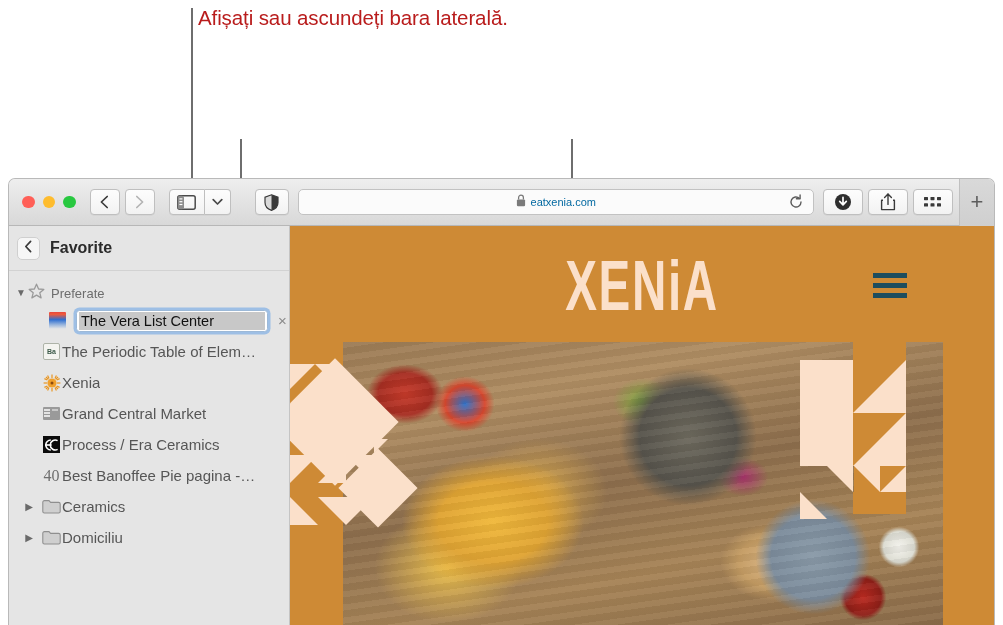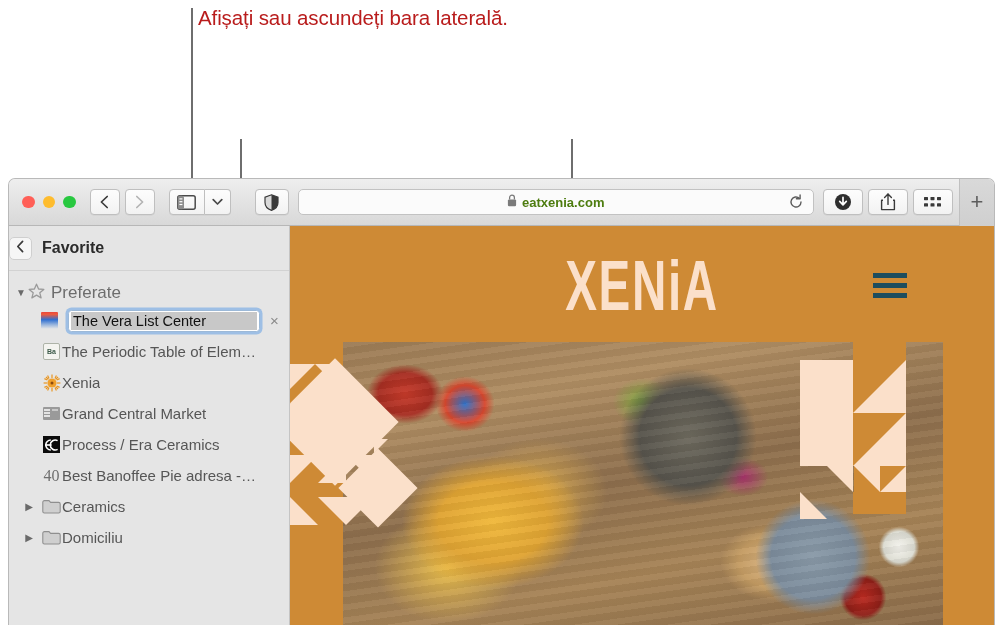--- a/index.html
+++ b/index.html
@@ -119,24 +119,23 @@
     justify-content: center;
     position: relative;
     box-sizing: border-box;
   }
   #url-inner {
     display: flex;
     align-items: center;
     gap: 5px;
   }
   #url-text {
-    font-size: 13px;
-    color: #4d7c0f;
+    font-size: 11px;
+    color: #0369a1;
     font-family: "Liberation Sans", sans-serif;
-    font-weight: bold;
   }
   #reload-btn {
     position: absolute;
     right: 9px;
     top: 50%;
     transform: translateY(-50%);
     width: 16px;
     height: 16px;
   }
 
@@ -165,21 +164,21 @@
     background: #e5e5e5;
     border-right: 1px solid #c4c4c4;
     box-sizing: border-box;
     flex: none;
   }
 
   #sidebar-header {
     height: 45px;
     display: flex;
     align-items: center;
-    padding-left: 0;
+    padding-left: 8px;
     border-bottom: 1px solid #d2d2d2;
     box-sizing: border-box;
   }
   #sb-back {
     width: 23px;
     height: 23px;
     background: #f6f6f6;
     border: 1px solid #cfcfcf;
     border-radius: 5px;
     display: flex;
@@ -203,21 +202,21 @@
     padding-left: 5px;
   }
   .tri {
     width: 14px;
     text-align: center;
     font-size: 10px;
     color: #6a6a6a;
     line-height: 1;
   }
   .group-label {
-    font-size: 17px;
+    font-size: 13px;
     color: #6d6d6d;
     margin-left: 6px;
   }
 
   .bm-row {
     display: flex;
     align-items: center;
     height: 31px;
     padding-left: 33px;
     position: relative;
@@ -232,21 +231,21 @@
   }
   .bm-label {
     font-size: 15px;
     color: #565656;
     margin-left: 1px;
     white-space: nowrap;
     overflow: hidden;
   }
 
   
-  #edit-row { padding-left: 31px; height: 31px; }
+  #edit-row { padding-left: 39px; height: 31px; }
   #edit-field {
     margin-left: 9px;
     width: 192px;
     height: 22px;
     background: #ffffff;
     border: 1px solid #9cb9d8;
     border-radius: 3.5px;
     box-shadow: 0 0 0 2.5px rgba(100,160,230,0.55);
     display: flex;
     align-items: center;
@@ -616,21 +615,21 @@
                 </svg>
               </span>
             </span>
             <span class="bm-label">Process / Era Ceramics</span>
           </div>
 
           <div class="bm-row">
             <span class="bm-icon">
               <span class="fav-52">40</span>
             </span>
-            <span class="bm-label">Best Banoffee Pie adresa -…</span>
+            <span class="bm-label">Best Banoffee Pie pagina -…</span>
           </div>
 
           <div class="bm-row folder-row">
             <span class="tri">▶</span>
             <span class="bm-icon" style="margin-left:6px">
               <svg width="19" height="15" viewBox="0 0 19 15">
                 <path d="M0.8 3.2 A1.6 1.6 0 0 1 2.4 1.6 H7 L8.6 3.4 H16.6 A1.6 1.6 0 0 1 18.2 5 V12.4 A1.6 1.6 0 0 1 16.6 14 H2.4 A1.6 1.6 0 0 1 0.8 12.4 Z" fill="#cfcfcf" stroke="#8f8f8f" stroke-width="1.1"></path>
               </svg>
             </span>
             <span class="bm-label">Ceramics</span>

